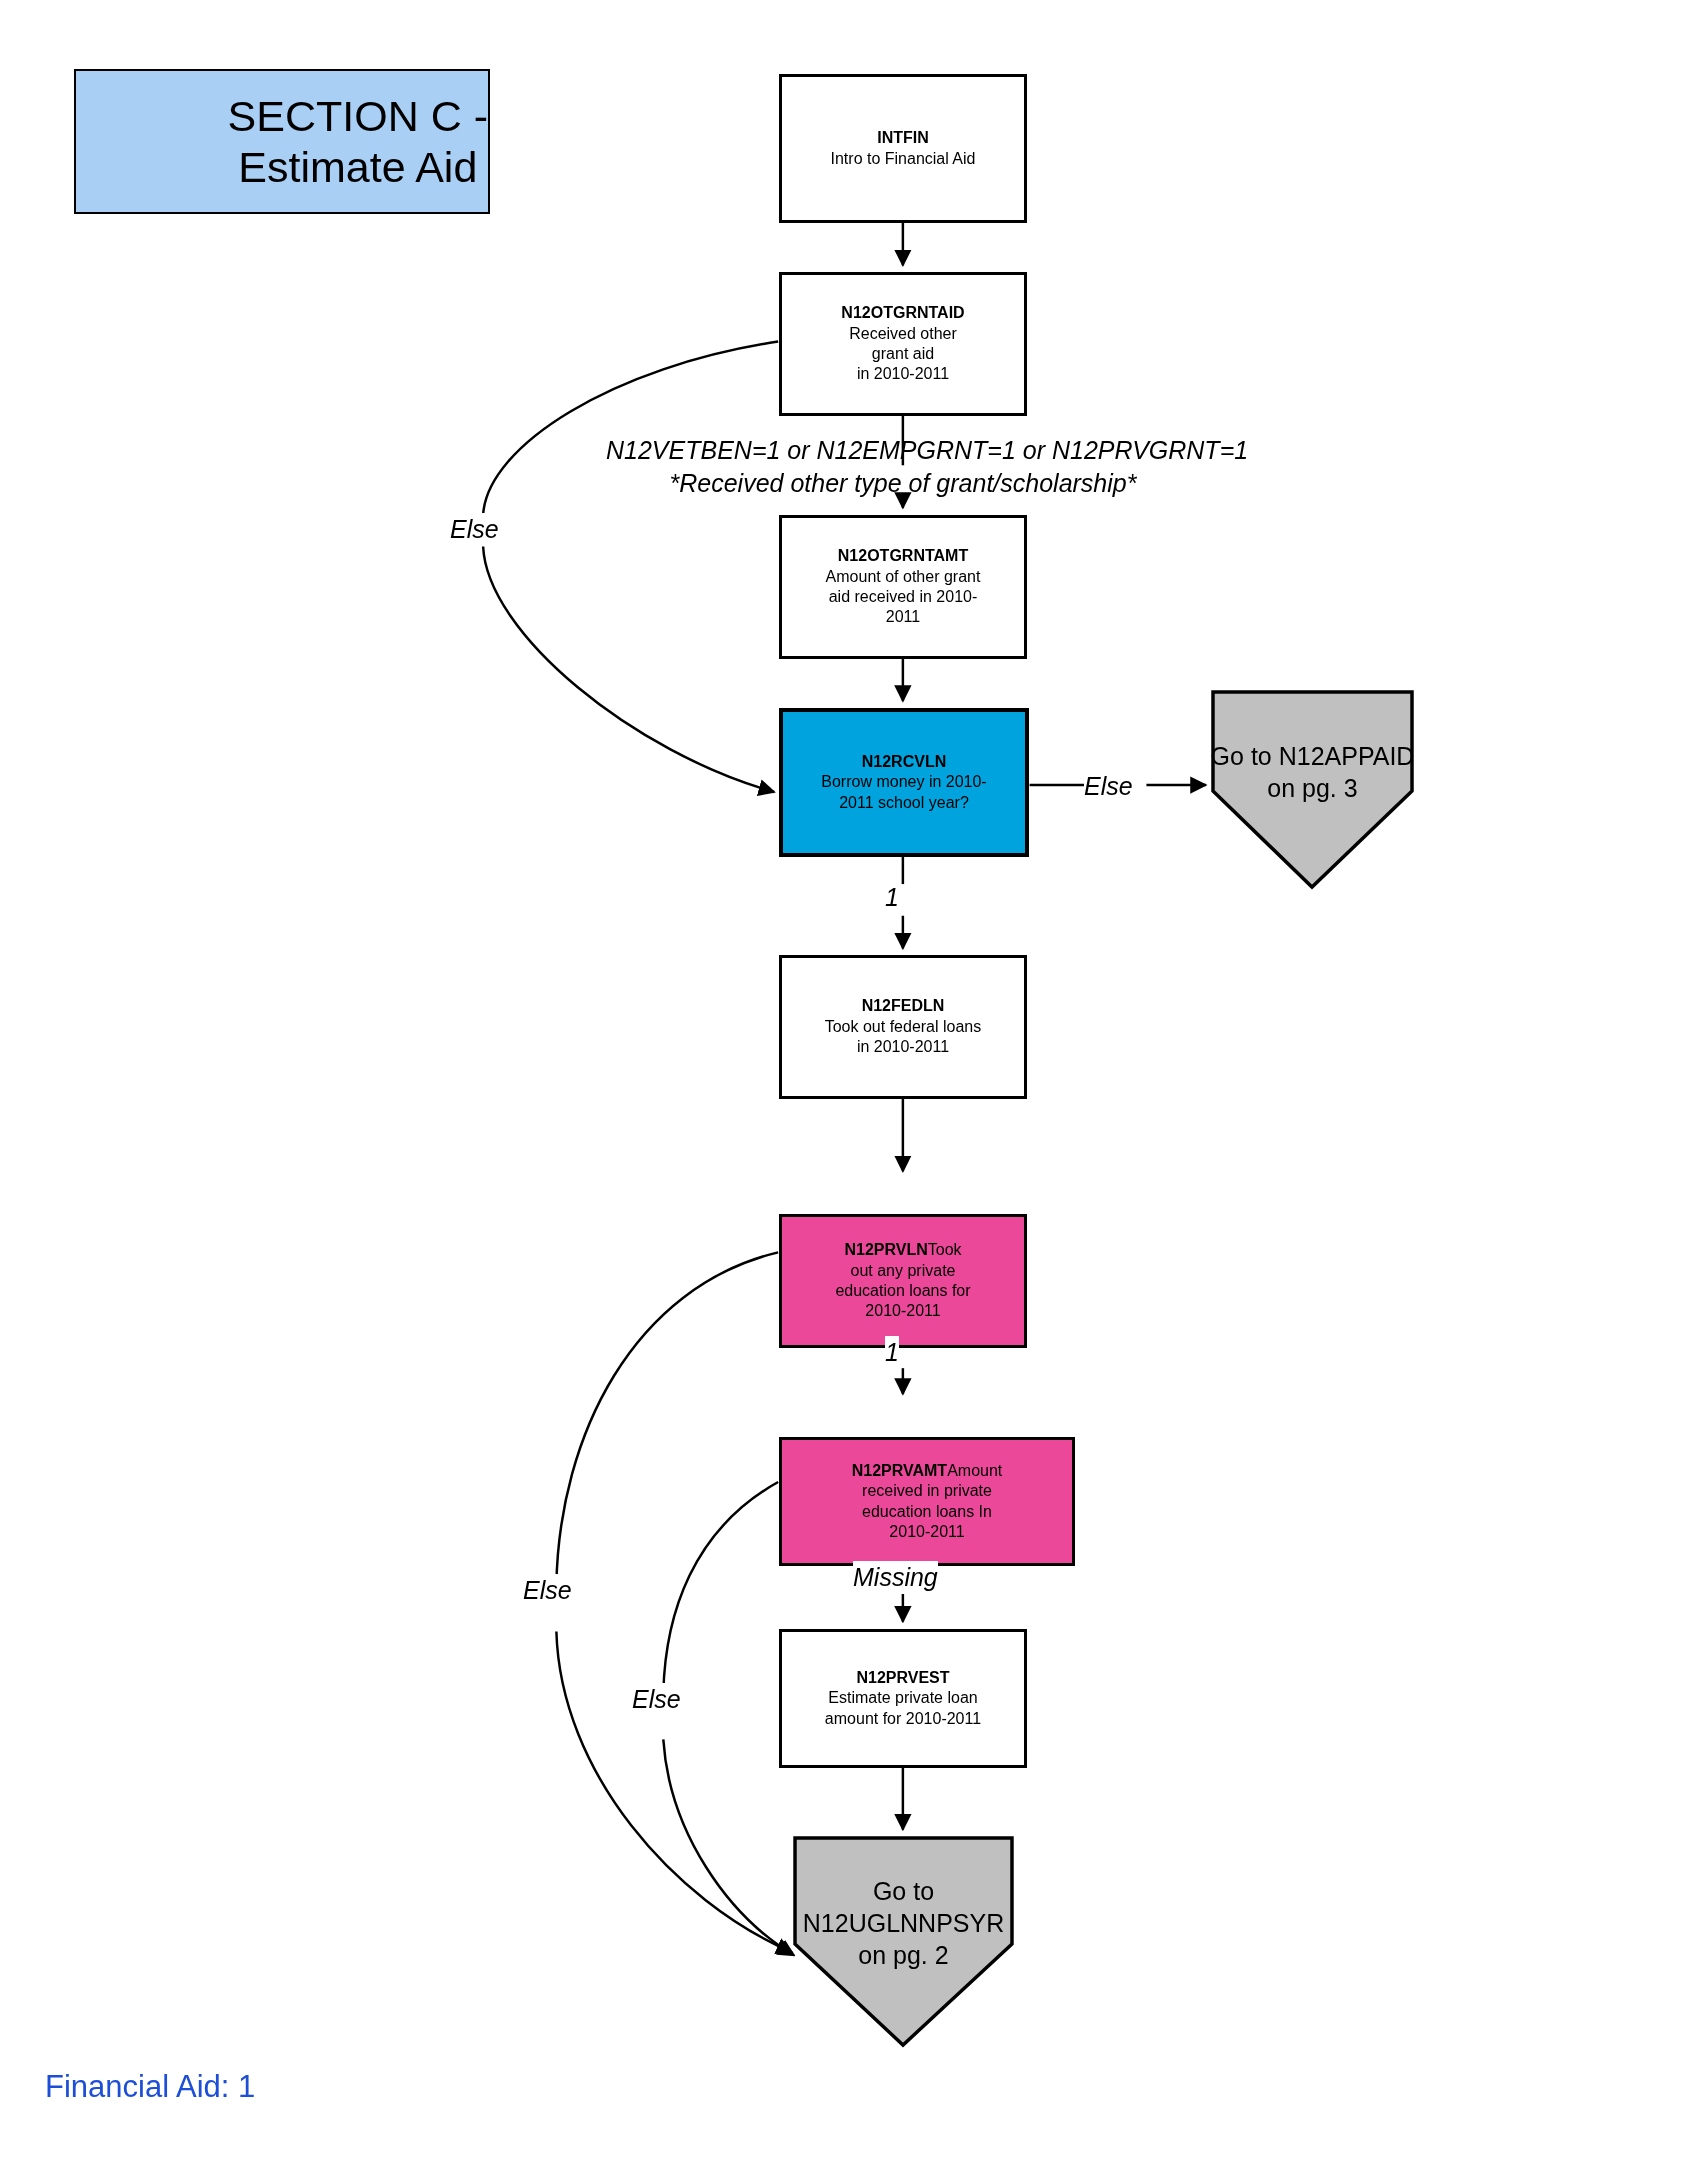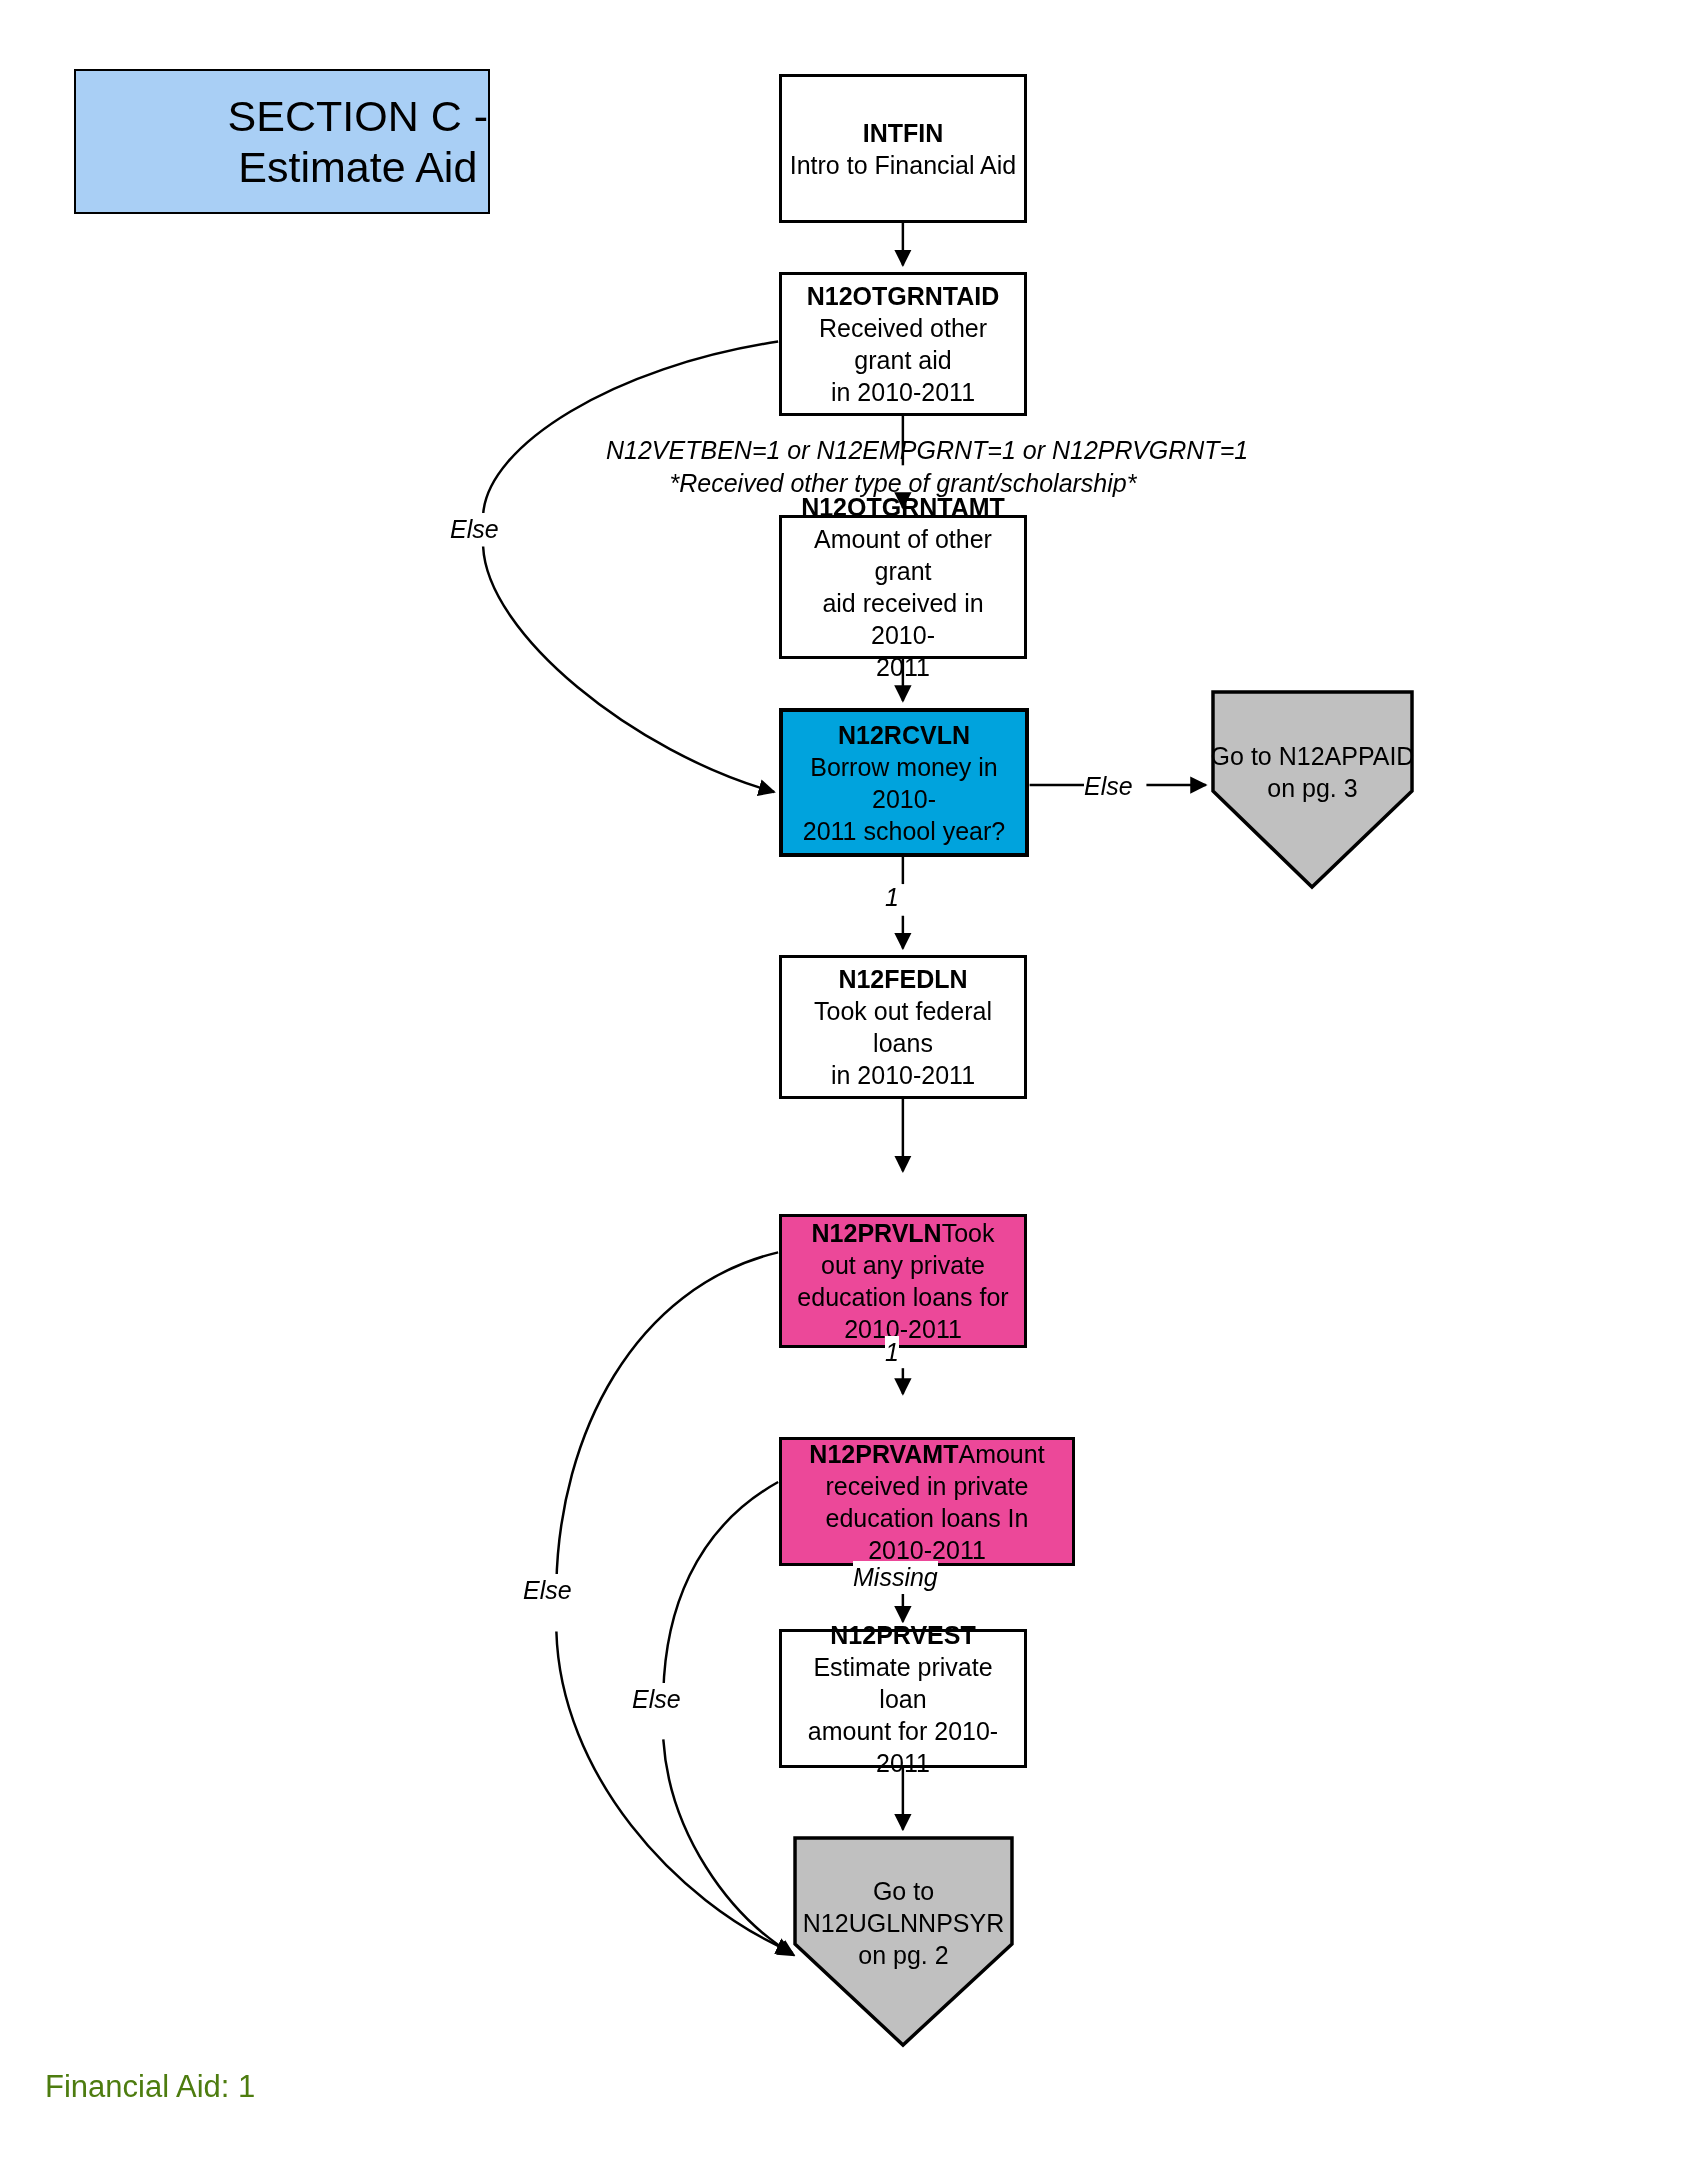--- a/index.html
+++ b/index.html
@@ -31,21 +31,21 @@
   .node-box {
     position: absolute;
     box-sizing: border-box;
     border: 3px solid #000000;
     background: #ffffff;
     display: flex;
     align-items: center;
     justify-content: center;
     text-align: center;
     font-family: "Liberation Sans", sans-serif;
-    font-size: 25px;
+    font-size: 16px;
     line-height: 1.28;
     color: #000000;
   }
   .node-box .inner {
     padding: 0 6px;
     width: 100%;
   }
   .node-box b {
     font-weight: bold;
   }
@@ -97,21 +97,21 @@
     line-height: 1.3;
     font-style: italic;
   }
   .edge-label.multi {
     text-align: center;
     background: transparent;
   }
   .footer-label {
     position: absolute;
     font-size: 31px;
-    color: #4d7c0f;
+    color: #1d4ed8;
   }
 </style>
 </head>
 <body>
 
 <div id="chart-root">
 
   <svg class="flow" viewBox="0 0 1700 2200">
     <defs>
       <marker id="arrow" viewBox="0 0 10 10" refX="9" refY="5" markerWidth="7" markerHeight="7" orient="auto-start-reverse">

